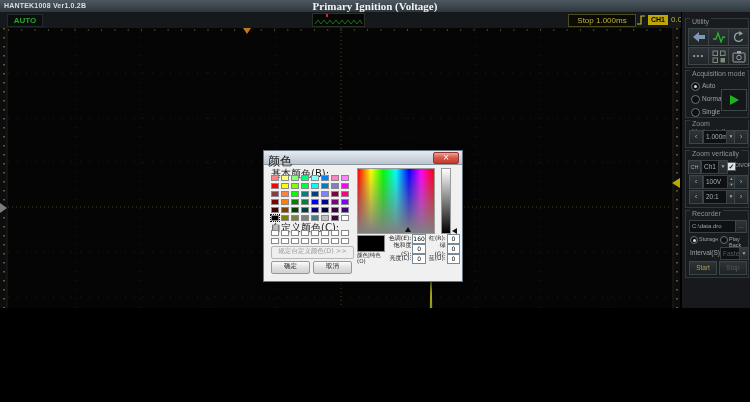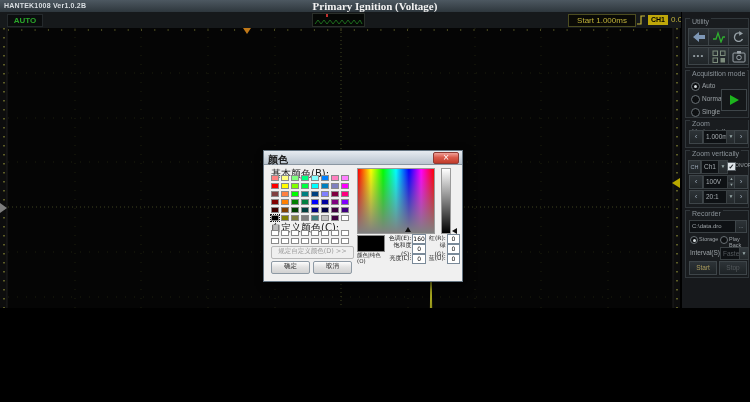--- a/index.html
+++ b/index.html
@@ -65,21 +65,21 @@
     font-size:6px;line-height:10px;padding-left:2px;}
   .btn-dark{position:absolute;height:12px;background:linear-gradient(#2d3337,#1e2326);border:1px solid #3e4549;
     font-size:6.5px;text-align:center;line-height:11px;color:#ac9d5e;}
   .btn-dark.disabled{color:#54595d;}
 
   
   #dialog{position:absolute;left:263px;top:150px;width:198px;height:130px;z-index:10;
     background:#f0f0f0;border:1px solid #667683;box-shadow:3px 4px 8px rgba(0,0,0,.65);font-family:"DejaVu Sans",sans-serif;}
   #dlg-titlebar{position:absolute;left:0;top:0;width:100%;height:13px;
     background:linear-gradient(#e6ebf0,#b9c4cf);border-bottom:1px solid #8b97a2;}
-  #dlg-title{position:absolute;left:4px;top:2px;font-size:10px;color:#1a1a1a;font-weight:bold;}
+  #dlg-title{position:absolute;left:4px;top:2px;font-size:12px;color:#1a1a1a;}
   #dlg-close{position:absolute;right:3px;top:1px;width:24px;height:10px;border:1px solid #8d3a34;border-radius:2px;
     background:linear-gradient(#f0a198,#d95b4c 45%,#c13b2a);color:#fff;font-size:8px;line-height:9px;text-align:center;}
   .dlg-label{position:absolute;font-size:10px;color:#1a1a1a;}
   #basic-grid,#custom-grid{position:absolute;left:7px;display:grid;grid-template-columns:repeat(8,8px);gap:2px;}
   #basic-grid{top:24px;}
   #custom-grid{top:79px;}
   .swatch{width:8px;height:6px;border:1px solid #8a8a8a;box-sizing:border-box;}
   .swatch.selected{outline:1px dotted #1a1a1a;outline-offset:0px;}
   .winbtn{position:absolute;height:11px;background:linear-gradient(#fdfdfd,#e3e3e3 45%,#d2d2d2);
     border:1px solid #8e9aa5;border-radius:2px;font-size:6.5px;text-align:center;color:#1a1a1a;}
@@ -113,21 +113,21 @@
   </div>
 
   <div id="toolbar">
     <div class="autobadge">AUTO</div>
     <div id="wavepreview">
       <svg width="51" height="12">
         <polyline fill="none" stroke="#1d6b1d" stroke-width="1" points="2,8 5,4 8,8 11,4 14,8 17,4 20,8 23,4 26,8 29,4 32,8 35,4 38,8 41,4 44,8 47,4 49,8"></polyline>
       </svg>
       <div id="previewtick"></div>
     </div>
-    <div id="timebox">Start 1.000ms</div>
+    <div id="timebox">Stop 1.000ms</div>
     <svg id="trigglyph" width="10" height="12">
       <polyline points="1,10 5,10 5,2 9,2" fill="none" stroke="#c8b838" stroke-width="1.2"></polyline>
     </svg>
     <span id="trigch" class="chbadge">CH1</span>
     <span id="triglevel">0.00uV</span>
   </div>
 
   <div id="scope">
     <svg width="680" height="358" viewBox="0 0 680 358">
 

